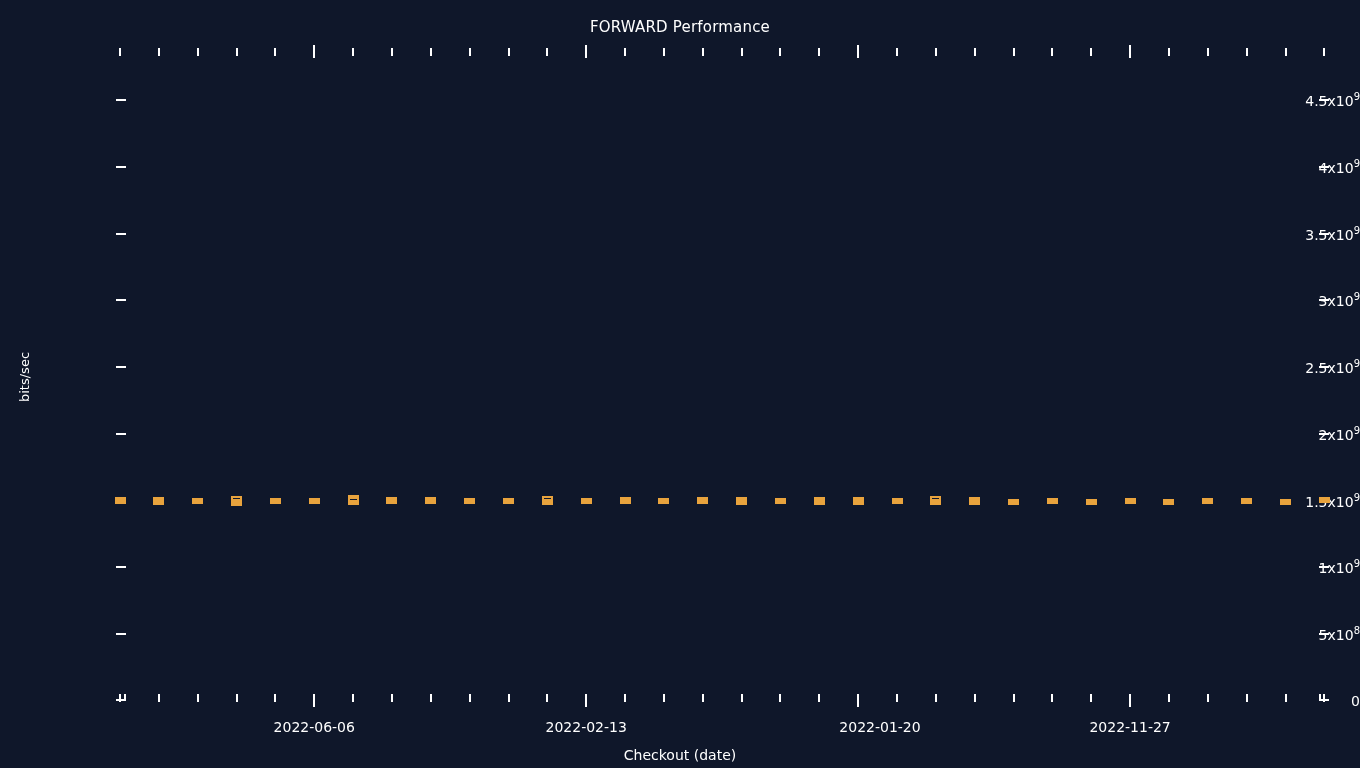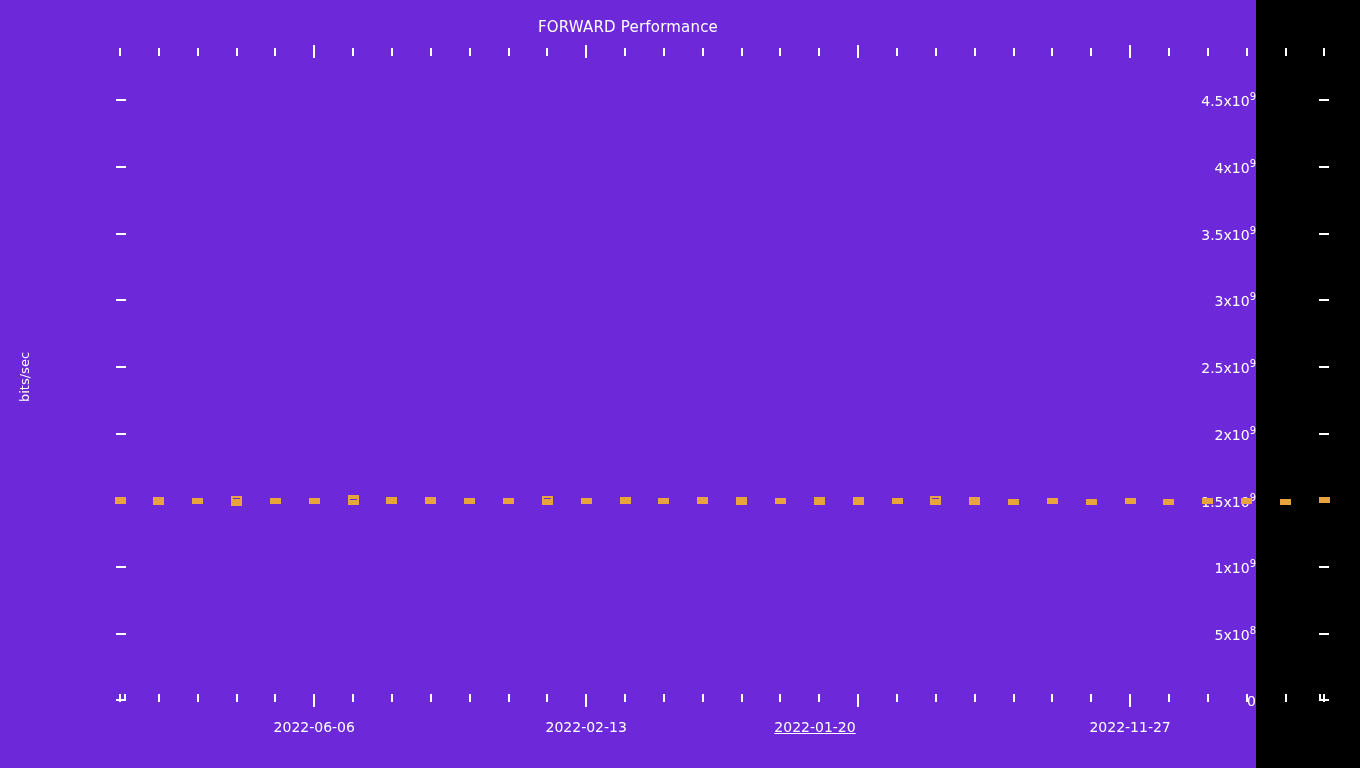--- a/index.html
+++ b/index.html
@@ -1,18 +1,18 @@
 <!DOCTYPE html>
 <html><head>
 <meta charset="utf-8">
 <style>
   html,body{margin:0;padding:0;background:#000;}
   body{width:1360px;height:768px;overflow:hidden;
        font-family:"DejaVu Sans","Liberation Sans",sans-serif;color:#fff;}
-  #stage{position:relative;width:1256px;height:768px;background:#6d28d9;}
+  #stage{position:relative;width:1360px;height:768px;background:#0f172a;}
 
   .title{position:absolute;left:0;right:0;top:18px;text-align:center;
          font-size:15px;color:#fff;letter-spacing:.2px;}
 
   .ylabel{position:absolute;left:13px;top:337px;width:22px;height:80px;
           font-size:13px;color:#fff;
           writing-mode:vertical-rl;transform:rotate(180deg);
           display:flex;align-items:center;justify-content:center;}
 
   .xlabel{position:absolute;left:0;right:0;top:747px;text-align:center;
@@ -41,20 +41,21 @@
   .box .med{position:absolute;left:0;right:0;height:2px;background:#e8a33d;}
 </style>
 </head>
 <body>
 
 <div id="stage">
 
   <div class="title">FORWARD Performance</div>
 
   <div class="ylabel">bits/sec</div>
+  <div class="xlabel">Checkout (date)</div>
 
   <div id="y-axis">
       <div class="ytlabel" style="top: 100px; width: 108px;">4.5x10<sup>9</sup></div>
       <div class="ytick-l" style="top: 100px;"></div>
       <div class="ytick-r" style="top: 100px;"></div>
       <div class="ytlabel" style="top: 166.778px; width: 108px;">4x10<sup>9</sup></div>
       <div class="ytick-l" style="top: 166.778px;"></div>
       <div class="ytick-r" style="top: 166.778px;"></div>
       <div class="ytlabel" style="top: 233.556px; width: 108px;">3.5x10<sup>9</sup></div>
       <div class="ytick-l" style="top: 233.556px;"></div>
@@ -147,21 +148,21 @@
       <div class="xtick-b" style="left: 1130.1px; height: 13px; top: 694px;"></div>
       <div class="xtick-b" style="left: 1168.95px; height: 8px; top: 694px;"></div>
       <div class="xtick-b" style="left: 1207.8px; height: 8px; top: 694px;"></div>
       <div class="xtick-b" style="left: 1246.65px; height: 8px; top: 694px;"></div>
       <div class="xtick-b" style="left: 1285.5px; height: 8px; top: 694px;"></div>
       <div class="xtick-b" style="left: 1324.35px; height: 8px; top: 694px;"></div>
     </div>
   <div id="x-labels">
       <div class="xtlabel" style="left: 314.25px;">2022-06-06</div>
       <div class="xtlabel" style="left: 586.2px;">2022-02-13</div>
-      <div class="xtlabel" style="left: 815px; text-decoration: underline;">2022-01-20</div>
+      <div class="xtlabel" style="left: 880px;">2022-01-20</div>
       <div class="xtlabel" style="left: 1130.1px;">2022-11-27</div>
     </div>
   <div id="plot">
       <div class="box" style="left: 114.5px; top: 497.461px; width: 11px; height: 6.14356px;">
         <div class="outline"></div>
         <div class="med" style="top: 1.60267px;"></div>
         <div class="med" style="top: 3.20533px;"></div>
         <div class="med" style="top: 4.27378px;"></div>
       </div>
       <div class="box" style="left: 153.35px; top: 496.66px; width: 11px; height: 8.01333px;">

